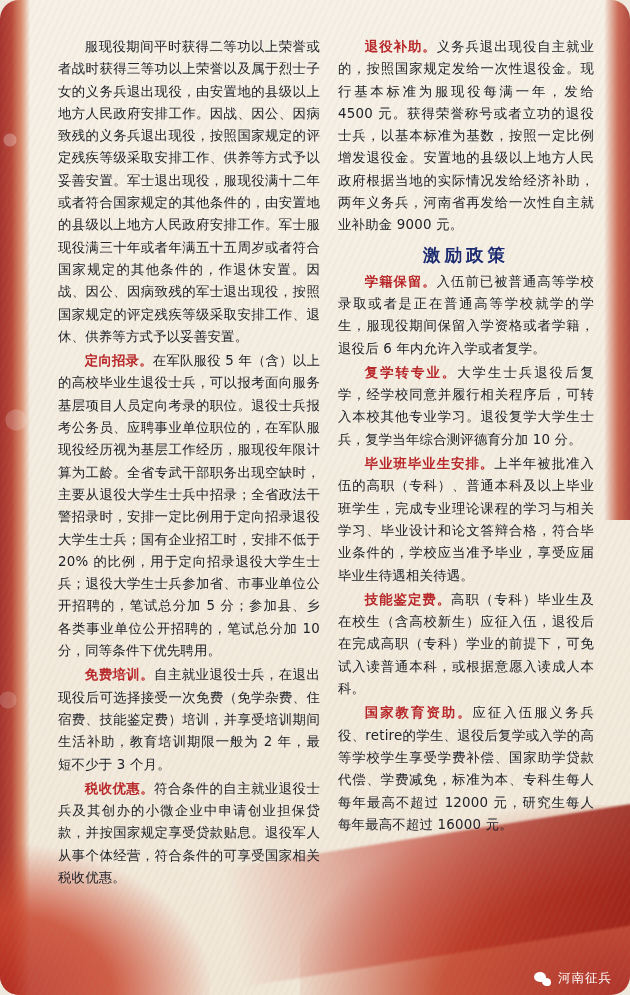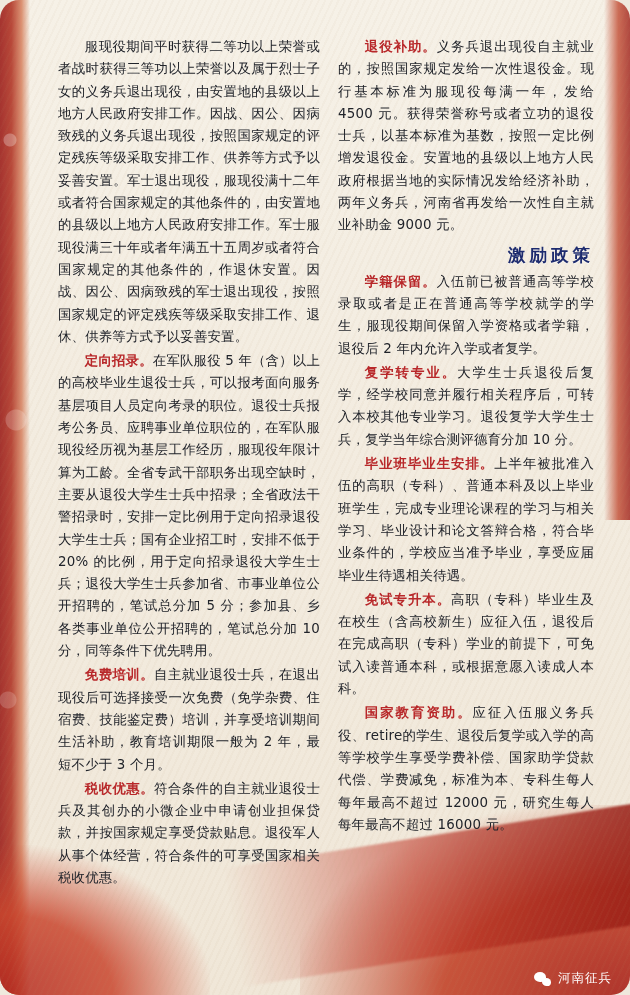--- a/index.html
+++ b/index.html
@@ -101,21 +101,21 @@
     text-align: justify;
     text-indent: 2em;
     letter-spacing: .2px;
   }
   p.para .lead {
     color: #b8282a;
     font-weight: bold;
   }
   .section-title {
     margin: 6px 0 4px 0;
-    text-align: right;
+    text-align: center;
     font-size: 17.5px;
     font-weight: bold;
     color: #1d2b6e;
     letter-spacing: 4px;
     text-shadow: 0 1px 0 rgba(255,255,255,.6);
   }
 
   .footer {
     position: absolute;
     right: 18px;
@@ -165,24 +165,24 @@
       <p class="para"><span class="lead">定向招录。</span><span>在军队服役 5 年（含）以上的高校毕业生退役士兵，可以报考面向服务基层项目人员定向考录的职位。退役士兵报考公务员、应聘事业单位职位的，在军队服现役经历视为基层工作经历，服现役年限计算为工龄。全省专武干部职务出现空缺时，主要从退役大学生士兵中招录；全省政法干警招录时，安排一定比例用于定向招录退役大学生士兵；国有企业招工时，安排不低于 20% 的比例，用于定向招录退役大学生士兵；退役大学生士兵参加省、市事业单位公开招聘的，笔试总分加 5 分；参加县、乡各类事业单位公开招聘的，笔试总分加 10 分，同等条件下优先聘用。</span></p>
       <p class="para"><span class="lead">免费培训。</span><span>自主就业退役士兵，在退出现役后可选择接受一次免费（免学杂费、住宿费、技能鉴定费）培训，并享受培训期间生活补助，教育培训期限一般为 2 年，最短不少于 3 个月。</span></p>
       <p class="para"><span class="lead">税收优惠。</span><span>符合条件的自主就业退役士兵及其创办的小微企业中申请创业担保贷款，并按国家规定享受贷款贴息。退役军人从事个体经营，符合条件的可享受国家相关税收优惠。</span></p>
     </div>
 
     <div class="col right">
       <p class="para"><span class="lead">退役补助。</span><span>义务兵退出现役自主就业的，按照国家规定发给一次性退役金。现行基本标准为服现役每满一年，发给 4500 元。获得荣誉称号或者立功的退役士兵，以基本标准为基数，按照一定比例增发退役金。安置地的县级以上地方人民政府根据当地的实际情况发给经济补助，两年义务兵，河南省再发给一次性自主就业补助金 9000 元。</span></p>
 
       <div class="section-title">激励政策</div>
 
-      <p class="para"><span class="lead">学籍保留。</span><span>入伍前已被普通高等学校录取或者是正在普通高等学校就学的学生，服现役期间保留入学资格或者学籍，退役后 2 年内允许入学或者复学。</span></p>
+      <p class="para"><span class="lead">学籍保留。</span><span>入伍前已被普通高等学校录取或者是正在普通高等学校就学的学生，服现役期间保留入学资格或者学籍，退役后 6 年内允许入学或者复学。</span></p>
       <p class="para"><span class="lead">复学转专业。</span><span>大学生士兵退役后复学，经学校同意并履行相关程序后，可转入本校其他专业学习。退役复学大学生士兵，复学当年综合测评德育分加 10 分。</span></p>
       <p class="para"><span class="lead">毕业班毕业生安排。</span><span>上半年被批准入伍的高职（专科）、普通本科及以上毕业班学生，完成专业理论课程的学习与相关学习、毕业设计和论文答辩合格，符合毕业条件的，学校应当准予毕业，享受应届毕业生待遇相关待遇。</span></p>
-      <p class="para"><span class="lead">免试专升本。</span><span>高职（专科）毕业生及在校生（含高校新生）应征入伍，退役后在完成高职（专科）学业的前提下，可免试入读普通本科，或根据意愿入读成人本科。</span></p>
+      <p class="para"><span class="lead">技能鉴定费。</span><span>高职（专科）毕业生及在校生（含高校新生）应征入伍，退役后在完成高职（专科）学业的前提下，可免试入读普通本科，或根据意愿入读成人本科。</span></p>
       <p class="para"><span class="lead">国家教育资助。</span><span>应征入伍服义务兵役、retire的学生、退役后复学或入学的高等学校学生享受学费补偿、国家助学贷款代偿、学费减免，标准为本、专科生每人每年最高不超过 12000 元，研究生每人每年最高不超过 16000 元。</span></p>
     </div>
   </div>
 
   <div class="footer">
     <span class="wechat-icon"></span>
     <span>河南征兵</span>
   </div>
 </div>
 

